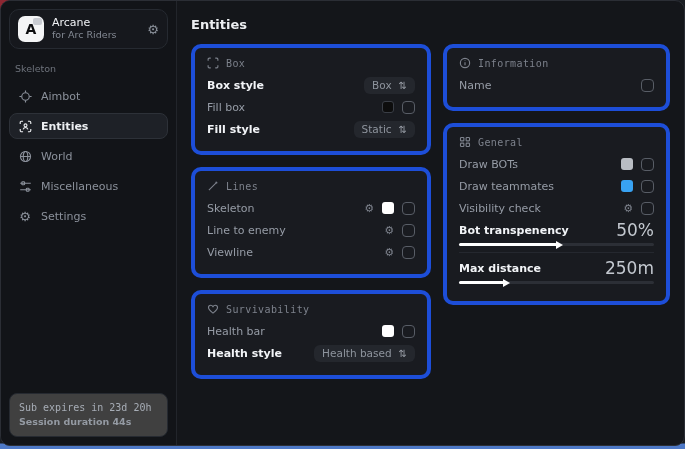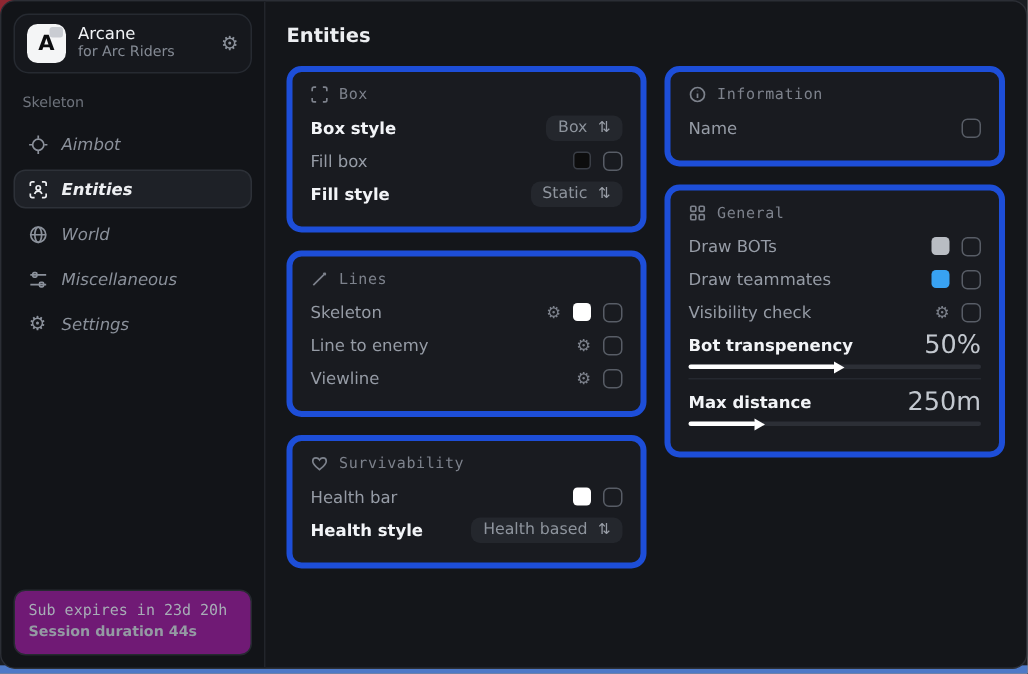--- a/index.html
+++ b/index.html
@@ -31,28 +31,28 @@
     color:#0c0d0f; font-weight:bold; font-size:14px; overflow:hidden; flex:0 0 26px;
   }
   .logo::after { content:""; position:absolute; right:2px; top:2px; width:9px; height:7px; background:#c9ccd2; border-radius:2px; }
   .brand-text { flex:1; line-height:1.15; }
   .brand-title { font-size:11px; font-weight:normal; color:#f0f2f5; }
   .brand-sub { font-size:9.5px; color:#848a94; }
   .brand-gear { color:#8b919b; font-size:13px; cursor:pointer; }
   .cat-label { font-size:9.5px; color:#6e737c; margin:14px 6px 7px; }
   .side-item {
     display:flex; align-items:center; gap:9px; height:26px; padding:0 8px; margin:2px 0;
-    border-radius:8px; color:#8b919b; font-size:11px; border:1px solid transparent; cursor:pointer;font-style:italic;
+    border-radius:8px; color:#8b919b; font-size:11px; border:1px solid transparent; cursor:pointer;
   }
   .side-item.selected { background:#1e2127; border-color:#2d3138; color:#edeff2; font-weight:600; }
   .side-item .ic { width:14px; display:flex; justify-content:center; color:inherit; }
   .side-item .ic svg { display:block; }
   .spacer { flex:1; }
   .subbox {
-    border:1px solid #262a31; border-radius:8px; padding:7px 9px; background:#701a75; line-height:1.45;
+    border:1px solid #262a31; border-radius:8px; padding:7px 9px; background:#404040; line-height:1.45;
   }
   .sub-line1 { font-family:"DejaVu Sans Mono", monospace; font-size:10px; color:#a7adb6; }
   .sub-line2 { font-size:9.5px; font-weight:bold; color:#949aa3; }
   
   .main { flex:1; padding:10px 14px; overflow:hidden; }
   .page-title { font-size:13px; font-weight:bold; color:#eceef1; margin:6px 0 12px 0; }
   .cols { display:flex; gap:12px; align-items:flex-start; }
   .col-l { width:240px; flex:0 0 240px; }
   .col-r { flex:1; }
   .card {

